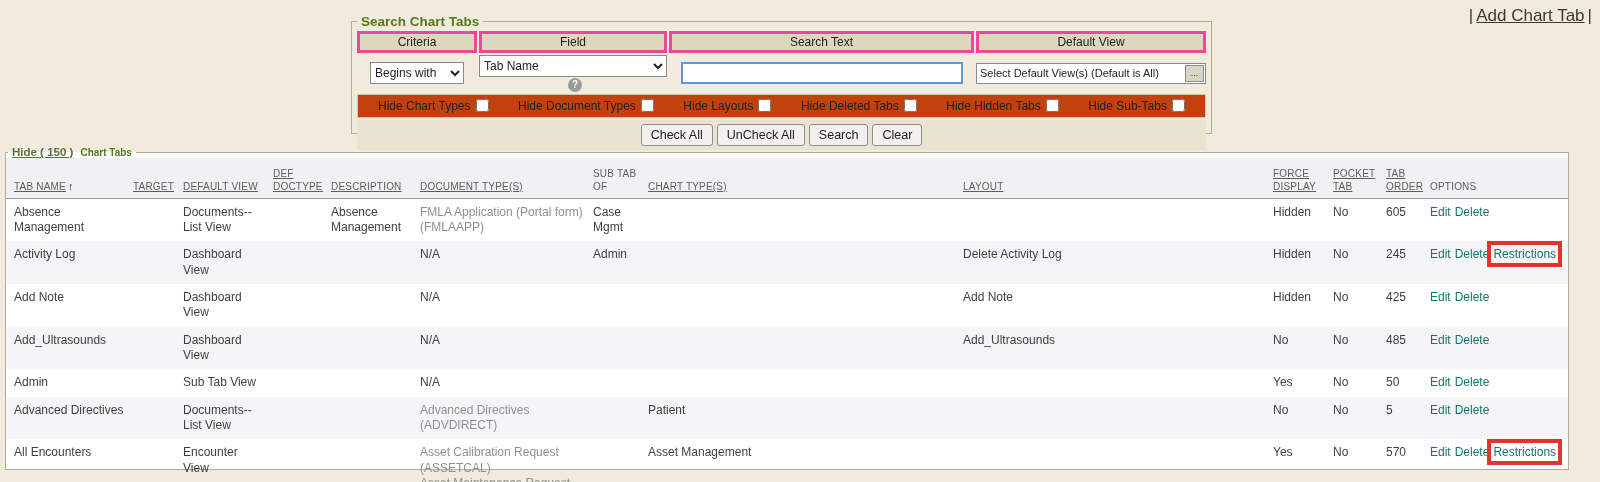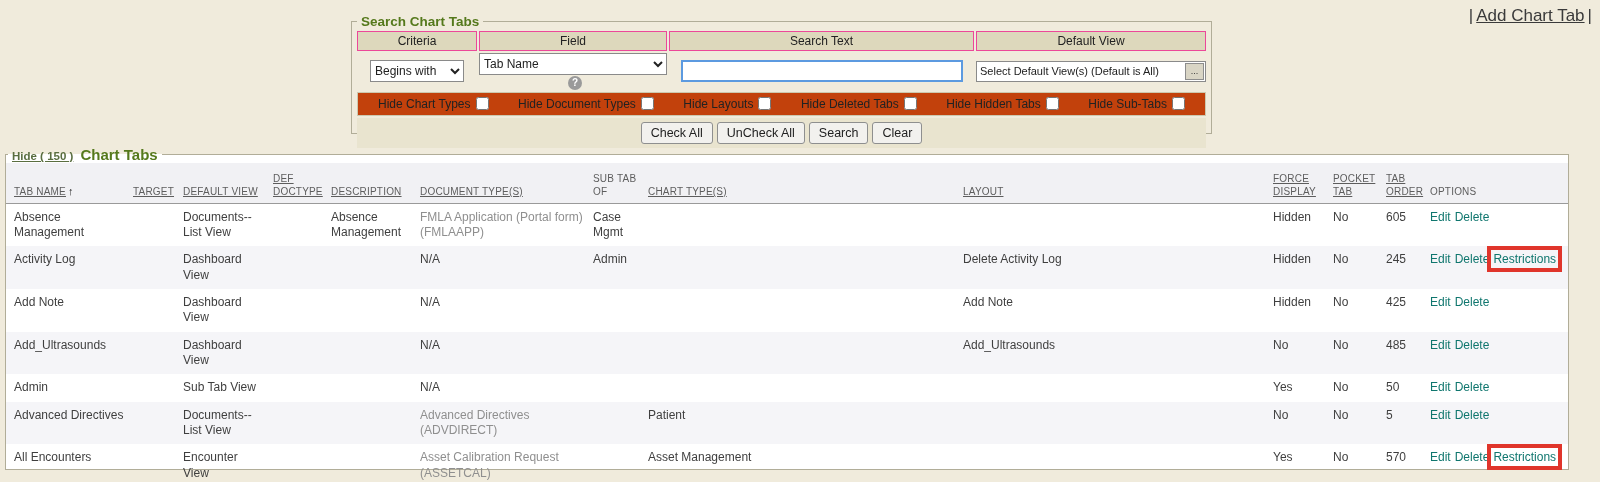--- a/index.html
+++ b/index.html
@@ -19,21 +19,21 @@
   
   fieldset { border:1px solid #b1ad98; }
   legend { padding:0 4px; margin-left:2px; }
 
   
   .search-fs { position:absolute; left:351px; top:14px; width:861px; height:120px; padding:0 3px 4px 3px; }
   .search-fs legend { color:#55791c; font-weight:bold; font-size:13.5px; }
   .search-table { width:100%; border-collapse:separate; border-spacing:2px; }
   .search-table td { vertical-align:middle; }
   .search-table tr.hdr td {
-    background:#ddd8bc; border:1px solid #ec4899; text-align:center;
+    background:#ddd8bc; border:3px solid #ec4899; text-align:center;
     font-size:12px; color:#222; height:20px; padding:1px 2px;
   }
   .search-table tr.ctrl td { height:32px; text-align:center; }
   .sel { font-size:12px; height:22px; font-family:"Liberation Sans",sans-serif; color:#222; background:#fff; border:1px solid #8a8a8a; }
   .sel-criteria { width:94px; }
   .sel-field { width:188px; }
   .help-icon {
     display:inline-block; width:14px; height:14px; border-radius:50%;
     background:#9a9a9a; color:#fff; font-size:10px; font-weight:bold;
     line-height:14px; text-align:center; vertical-align:middle; margin-left:4px;
@@ -57,21 +57,21 @@
   .btn {
     font-family:"Liberation Sans",sans-serif; font-size:12.5px; color:#222;
     background:#f2f1ee; border:1px solid #8e8f8f; border-radius:3px;
     padding:3px 9px; margin:0 2px; cursor:pointer;
   }
 
   
   .grid-fs { position:absolute; left:5px; top:146px; width:1563px; height:324px; background:#fff; padding:0; }
   .grid-fs legend { font-size:11px; }
   .hide-link { color:#5a6e40; font-weight:bold; text-decoration:underline; font-size:11.5px; }
-  .grid-title { color:#55791c; font-weight:bold; font-size:15px; margin-left:4px; }
+  .grid-title { color:#55791c; font-weight:bold; font-size:10px; margin-left:4px; }
 
   table.grid { width:100%; border-collapse:collapse; table-layout:fixed; }
   table.grid thead th {
     background:#f1f1f4; color:#5d5d5d; font-size:10px; font-weight:normal;
     text-align:left; vertical-align:bottom; padding:4px 2px; height:40px;
     white-space:pre-line; line-height:1.35; border-bottom:1px solid #9a9a9a;
     letter-spacing:0.2px;
   }
   table.grid thead th:first-child { padding-left:8px; }
   table.grid thead th.u { text-decoration:underline; }

